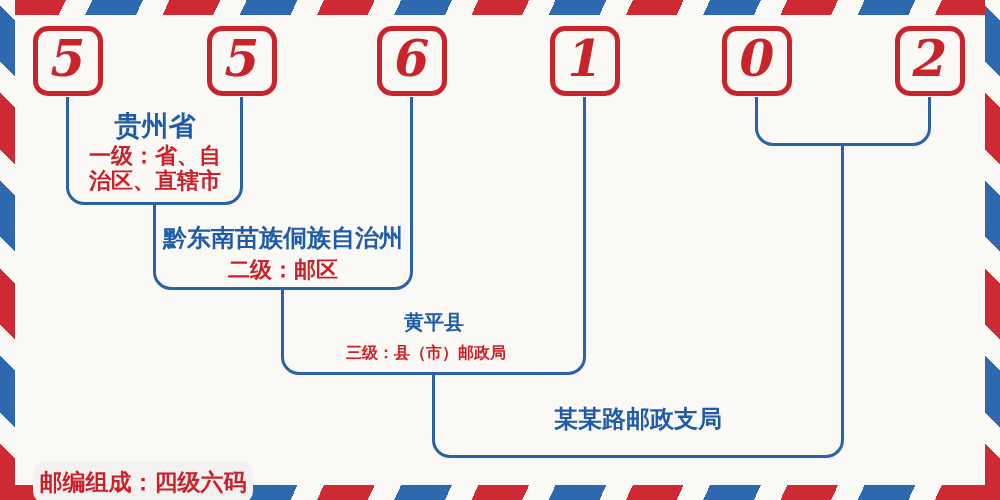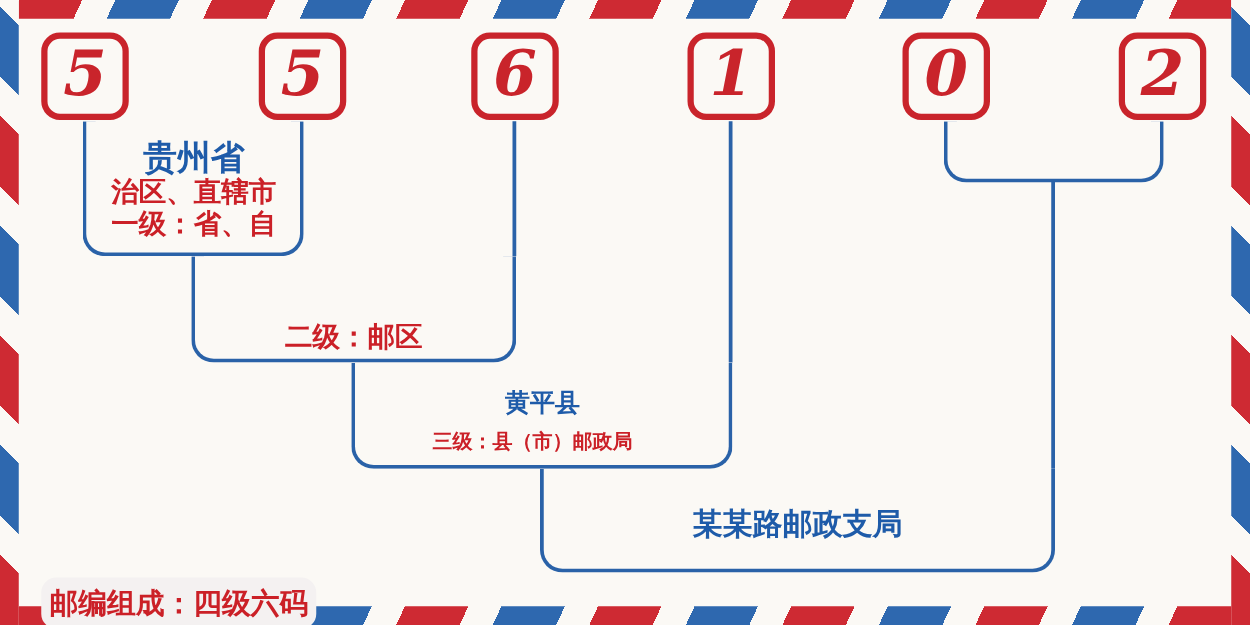--- a/index.html
+++ b/index.html
@@ -57,21 +57,21 @@
   .bowlD{left:432px;top:375px;width:412px;height:83px;}
   .bowlE{left:755px;top:97px;width:176px;height:49px;}
 
   
   .vline{position:absolute;width:3px;background:#2a62a8;}
   .vl3{left:410px;top:97px;height:108px;}
   .vl4{left:583px;top:97px;height:193px;}
   .vl5{left:841px;top:145px;height:230px;}
 
   
-  .lbl{position:absolute;text-align:center;font-weight:bold;white-space:nowrap;font-family:Liberation Mono, monospace;}
+  .lbl{position:absolute;text-align:center;font-weight:bold;white-space:nowrap;}
   .blue{color:#1e5ba9;}
   .red{color:#cb2027;}
 
   .l1-name{left:55px;top:108px;width:200px;font-size:27px;}
   .l1-desc{left:80px;top:143px;width:150px;font-size:22px;line-height:25px;}
   .l1-desc div{white-space:nowrap;}
   .l2-name{left:143px;top:222px;width:280px;font-size:24px;}
   .l2-desc{left:143px;top:255px;width:280px;font-size:22px;}
   .l3-name{left:334px;top:309px;width:200px;font-size:20px;}
   .l3-desc{left:276px;top:343px;width:300px;font-size:16px;}
@@ -121,24 +121,25 @@
   <div class="bowl bowlC"></div>
   <div class="bowl bowlD"></div>
   <div class="bowl bowlE"></div>
 
   <div class="vline vl3"></div>
   <div class="vline vl4"></div>
   <div class="vline vl5"></div>
 
   <div class="lbl blue l1-name">贵州省</div>
   <div class="lbl red l1-desc">
+    <div>一级：省、自</div>
     <div>治区、直辖市</div>
-    <div>一级：省、自</div>
   </div>
 
+  <div class="lbl blue l2-name">黔东南苗族侗族自治州</div>
   <div class="lbl red l2-desc">二级：邮区</div>
 
   <div class="lbl blue l3-name">黄平县</div>
   <div class="lbl red l3-desc">三级：县（市）邮政局</div>
 
   <div class="lbl blue l4-name">某某路邮政支局</div>
 
 
   <div class="footer-note">
     <span>邮编组成：四级六码</span>

